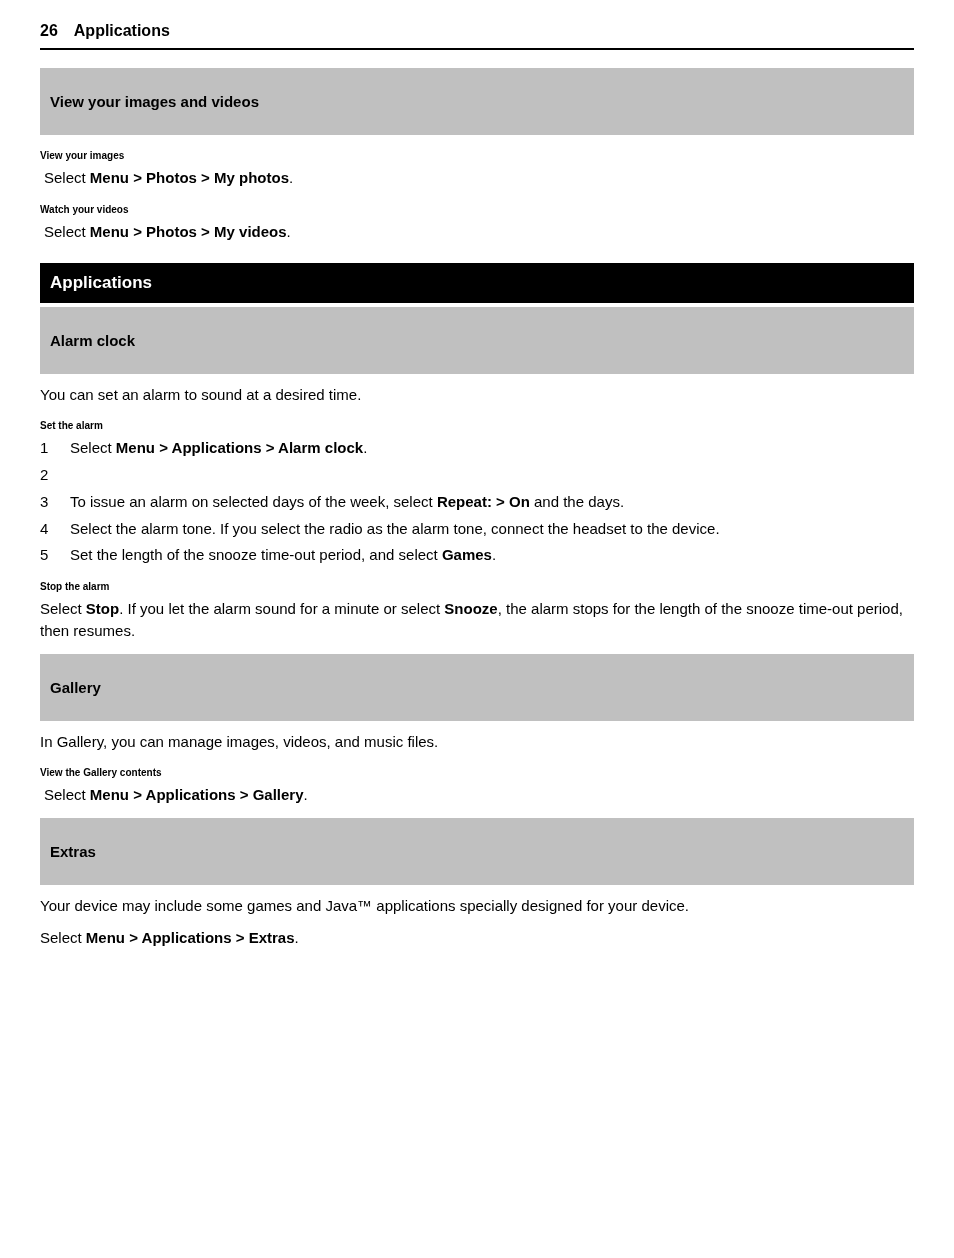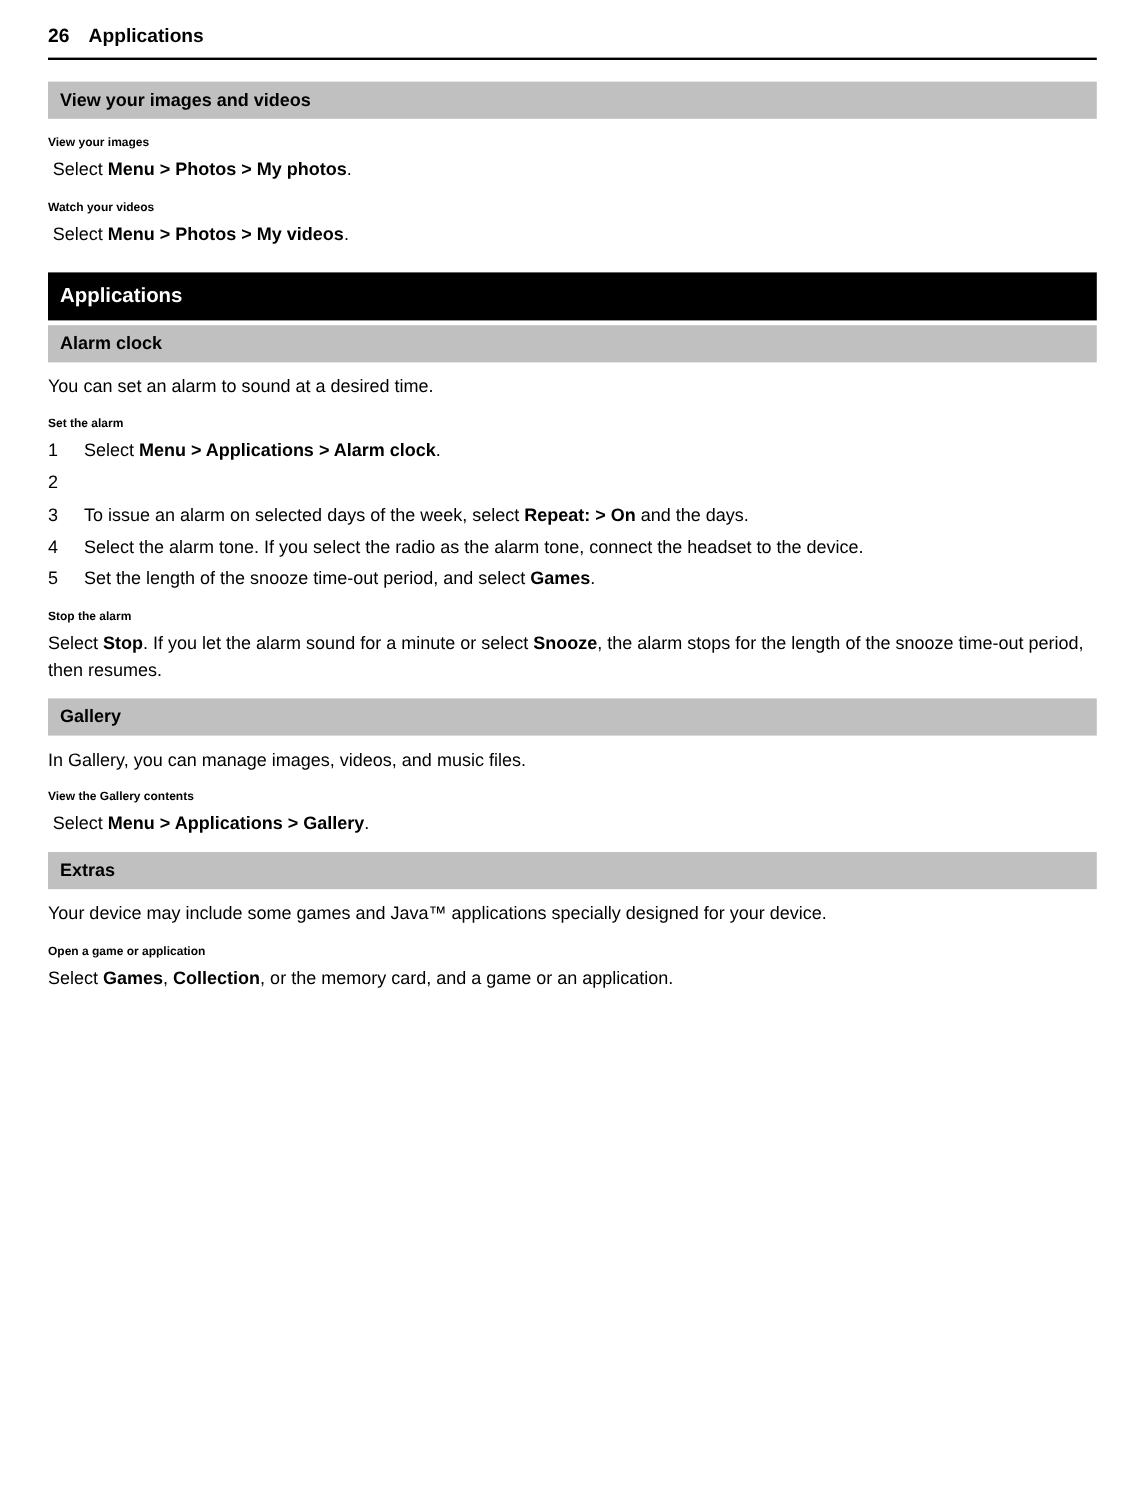--- a/index.html
+++ b/index.html
@@ -33,21 +33,21 @@
       margin-right: 16px;
     }
 
     .page-title-header {
       font-size: 16px;
       font-weight: bold;
     }
 
     .section-bar {
       background: #c0c0c0;
-      padding: 5px 10px;
+      padding: 23px 10px;
       font-size: 15px;
       font-weight: bold;
       margin-bottom: 10px;
       margin-top: 4px;
     }
 
     .section-bar-black {
       background: #000;
       color: #fff;
       padding: 8px 10px;
@@ -194,22 +194,19 @@
       <div class="body-text indented">
         <span>Select </span><span class="bold-inline">Menu  &gt; Applications  &gt; Gallery</span><span>.</span>
       </div>
     </div>
   </div>
 
   <div class="section-block">
     <div class="section-bar">Extras</div>
     <div class="body-text">Your device may include some games and Java™ applications specially designed for your device.</div>
 
-
-    <div class="sub-block">
-      <div class="subsection-title">Open a game or application</div>
-      <div class="body-text">
-        <span>Select </span><span class="bold-inline">Games</span><span>, </span><span class="bold-inline">Collection</span><span>, or the memory card, and a game or an application.</span>
-      </div>
-    </div>
+    <div class="body-text" style="margin-top: 10px;">
+      <span>Select </span><span class="bold-inline">Menu  &gt; Applications  &gt; Extras</span><span>.</span>
+    </div>
+
   </div>
 
 </div>
 
 </body></html>

